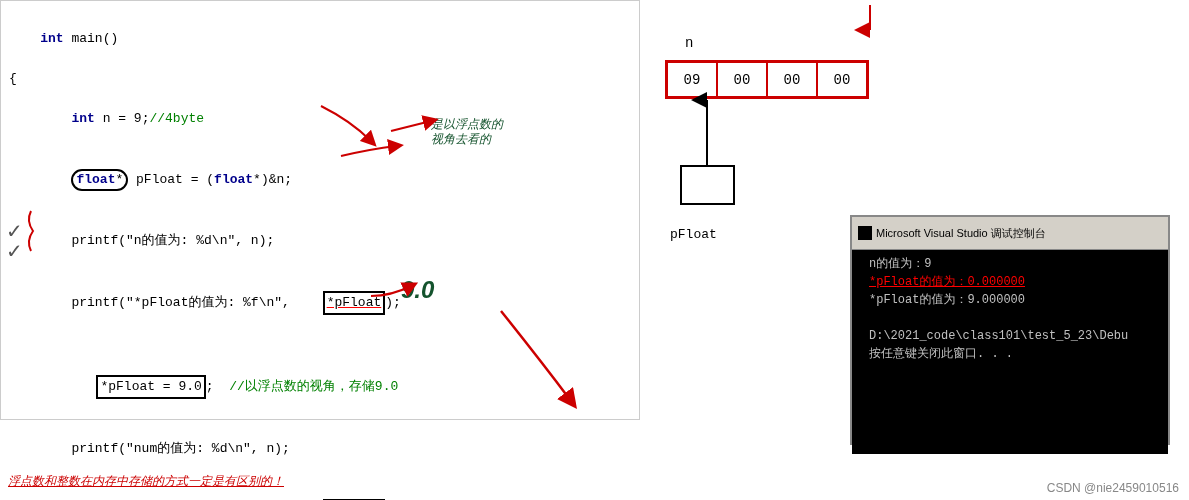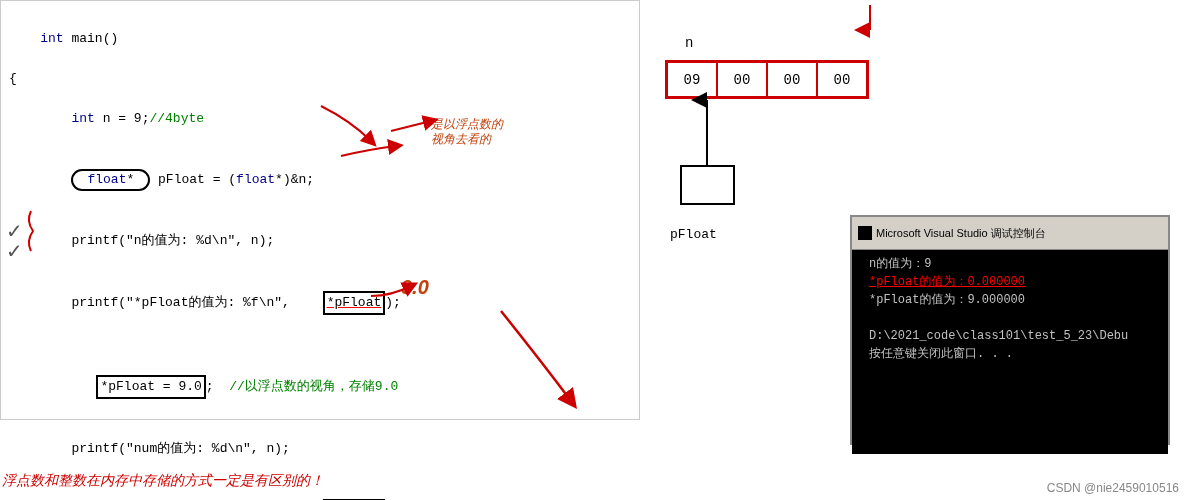--- a/index.html
+++ b/index.html
@@ -24,29 +24,29 @@
     }
 
     .code-line {
       font-size: 13px;
       color: #000;
       line-height: 20px;
       white-space: pre;
       position: relative;
     }
 
-    .kw { color: #00008B; font-weight: normal; }
+    .kw { color: #00008B; font-weight: bold; }
     .comment { color: #008000; }
 
     
     .oval-highlight {
       display: inline-block;
       border: 2px solid #000;
       border-radius: 12px;
-      padding: 0 14px;
+      padding: 0 3px;
       line-height: 18px;
     }
 
     
     .red-underline {
       text-decoration: underline;
       text-decoration-color: red;
     }
 
     
@@ -55,21 +55,21 @@
       border: 2px solid #000;
       padding: 0 2px;
       margin-left: 25px;
     }
 
     
     .annotation {
       position: absolute;
       font-family: 'Arial', sans-serif;
       font-size: 13px;
-      color: #c2410c;
+      color: #14532d;
       font-style: italic;
     }
 
     
     .arrows-overlay {
       position: absolute;
       top: 0; left: 0;
       width: 640px;
       height: 420px;
       pointer-events: none;
@@ -80,25 +80,26 @@
       position: absolute;
       font-size: 18px;
       color: #555;
       font-family: Arial;
     }
 
     
     .bottom-text {
       position: absolute;
       bottom: 10px;
-      left: 2px;
-      font-size: 14px;
+      left: 8px;
+      font-size: 12px;
       color: #c00;
       font-family: 'SimSun', '宋体', sans-serif;
       font-style: italic;
+      text-decoration: underline;
     }
 
     
     .diagram-panel {
       position: absolute;
       left: 650px;
       top: 0;
       width: 540px;
       height: 500px;
     }
@@ -248,21 +249,21 @@
     &nbsp;&nbsp;&nbsp;&nbsp;printf("*pFloat的值为: %f\n", <span class="box-highlight red-underline">*pFloat</span>);
   </div>
 
   <div class="annotation" style="top: 115px; left: 430px; font-size:12px;">
     是以浮点数的
   </div>
   <div class="annotation" style="top: 130px; left: 430px; font-size:12px;">
     视角去看的
   </div>
 
-  <div class="annotation" style="top: 275px; left: 400px; font-size:20px; font-weight:bold;font-style:italic;">
+  <div class="annotation" style="top: 275px; left: 400px; font-size:24px; font-weight:bold;font-style:italic;">
     9.0
   </div>
 
   <div class="check-mark" style="top: 218px; left: 5px; color:#555; font-size:20px;">✓</div>
   <div class="check-mark" style="top: 238px; left: 5px; color:#555; font-size:20px;">✓</div>
 
   <svg class="arrows-overlay" xmlns="http://www.w3.org/2000/svg">
 
     <path d="M 320 105 Q 350 120 370 140" stroke="#c00" stroke-width="2" fill="none" marker-end="url(#arr)"></path>
 

